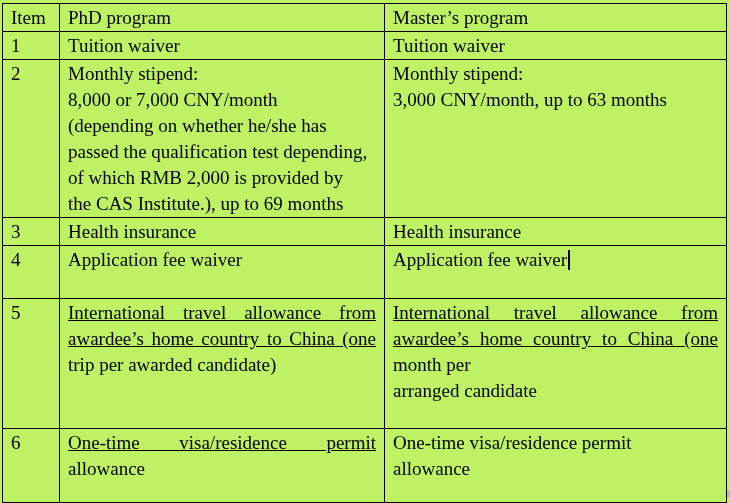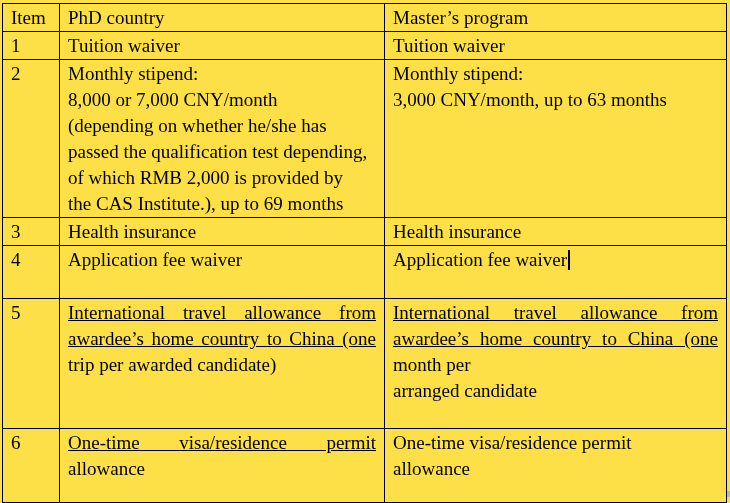--- a/index.html
+++ b/index.html
@@ -5,21 +5,21 @@
   * { margin: 0; padding: 0; box-sizing: border-box; }
   html, body { background: #ffffff; }
   body {
     width: 730px; height: 503px;
     font-family: "Liberation Serif", "DejaVu Serif", serif;
     color: #000000;
   }
   .page {
     position: relative;
     width: 730px; height: 503px;
-    background: #fde047;
+    background: #bef264;
     overflow: hidden;
   }
   table.doc {
     position: absolute;
     left: 2px; top: 3px;
     width: 724px;
     border-collapse: collapse;
     table-layout: fixed;
   }
   table.doc td {
@@ -65,21 +65,21 @@
       <col style="width:325px">
       <col style="width:342px">
     </colgroup>
 
     <tbody>
         <tr class="r-header">
       <td>
         <p class="ln">Item</p>
       </td>
       <td>
-        <p class="ln">PhD country</p>
+        <p class="ln">PhD program</p>
       </td>
       <td>
         <p class="ln">Master’s program</p>
       </td>
     </tr>
 
     <tr class="r-0">
       <td>
         <p class="ln">1</p>
       </td>

